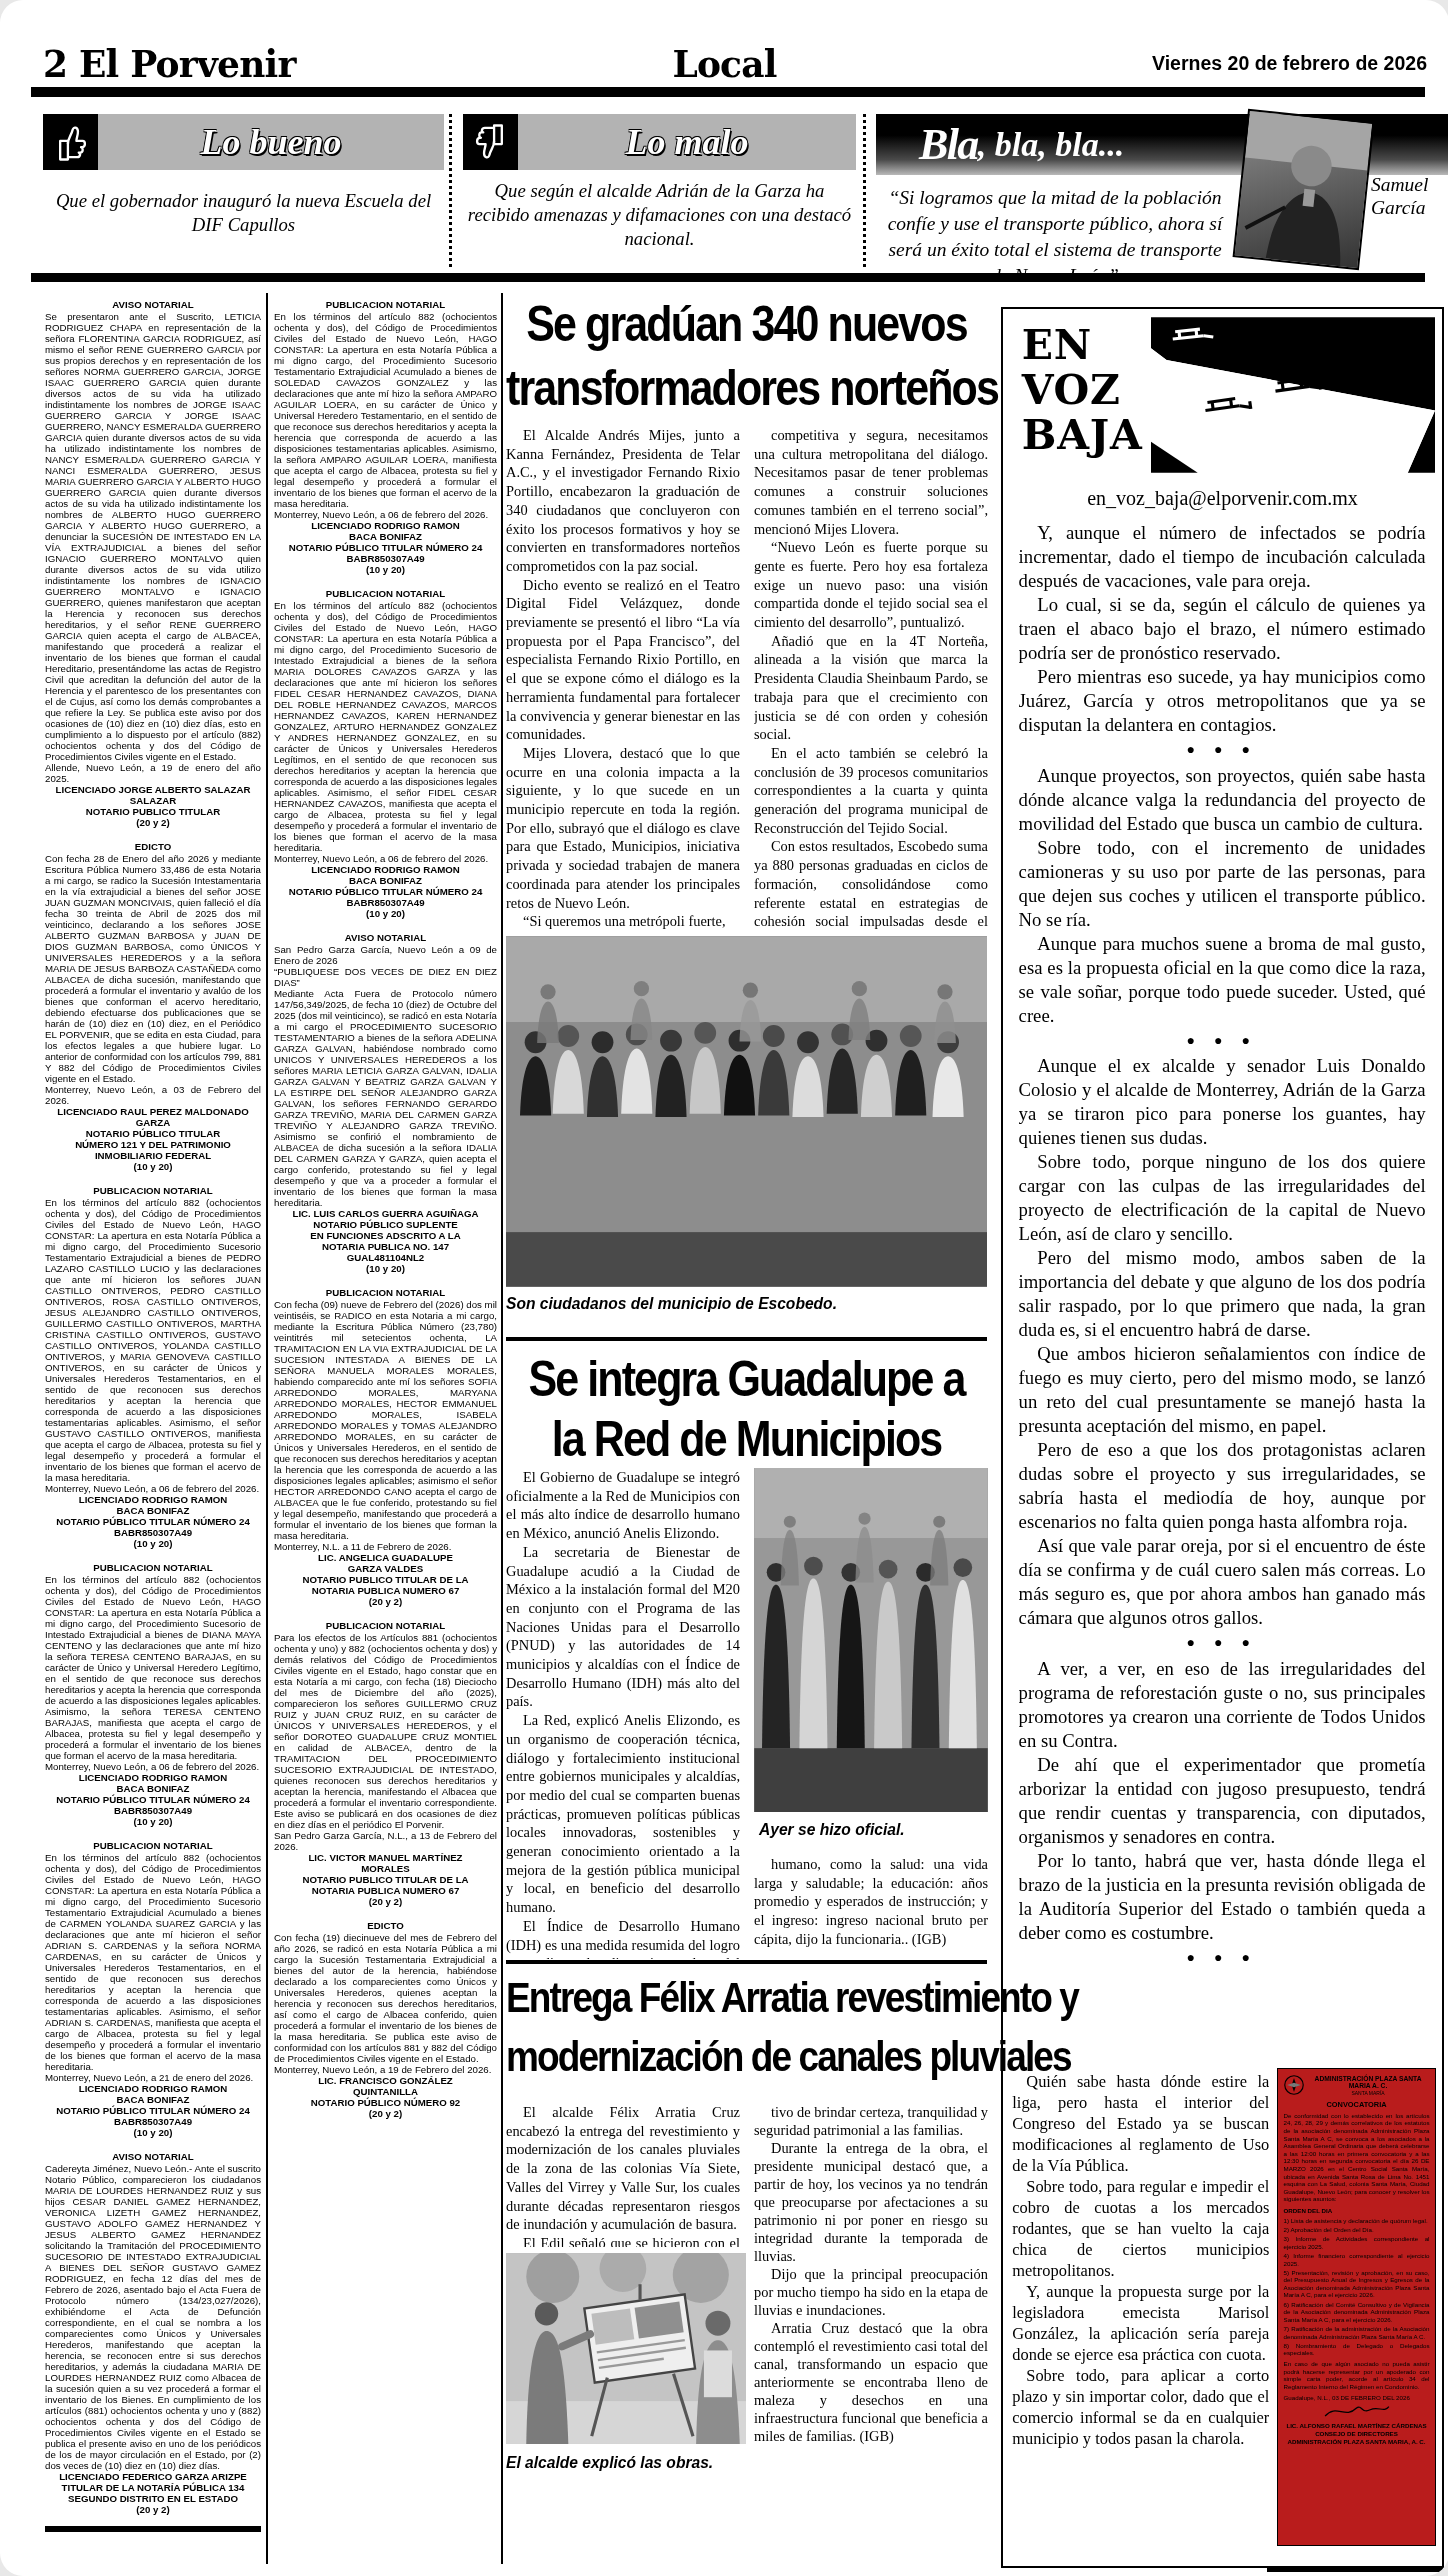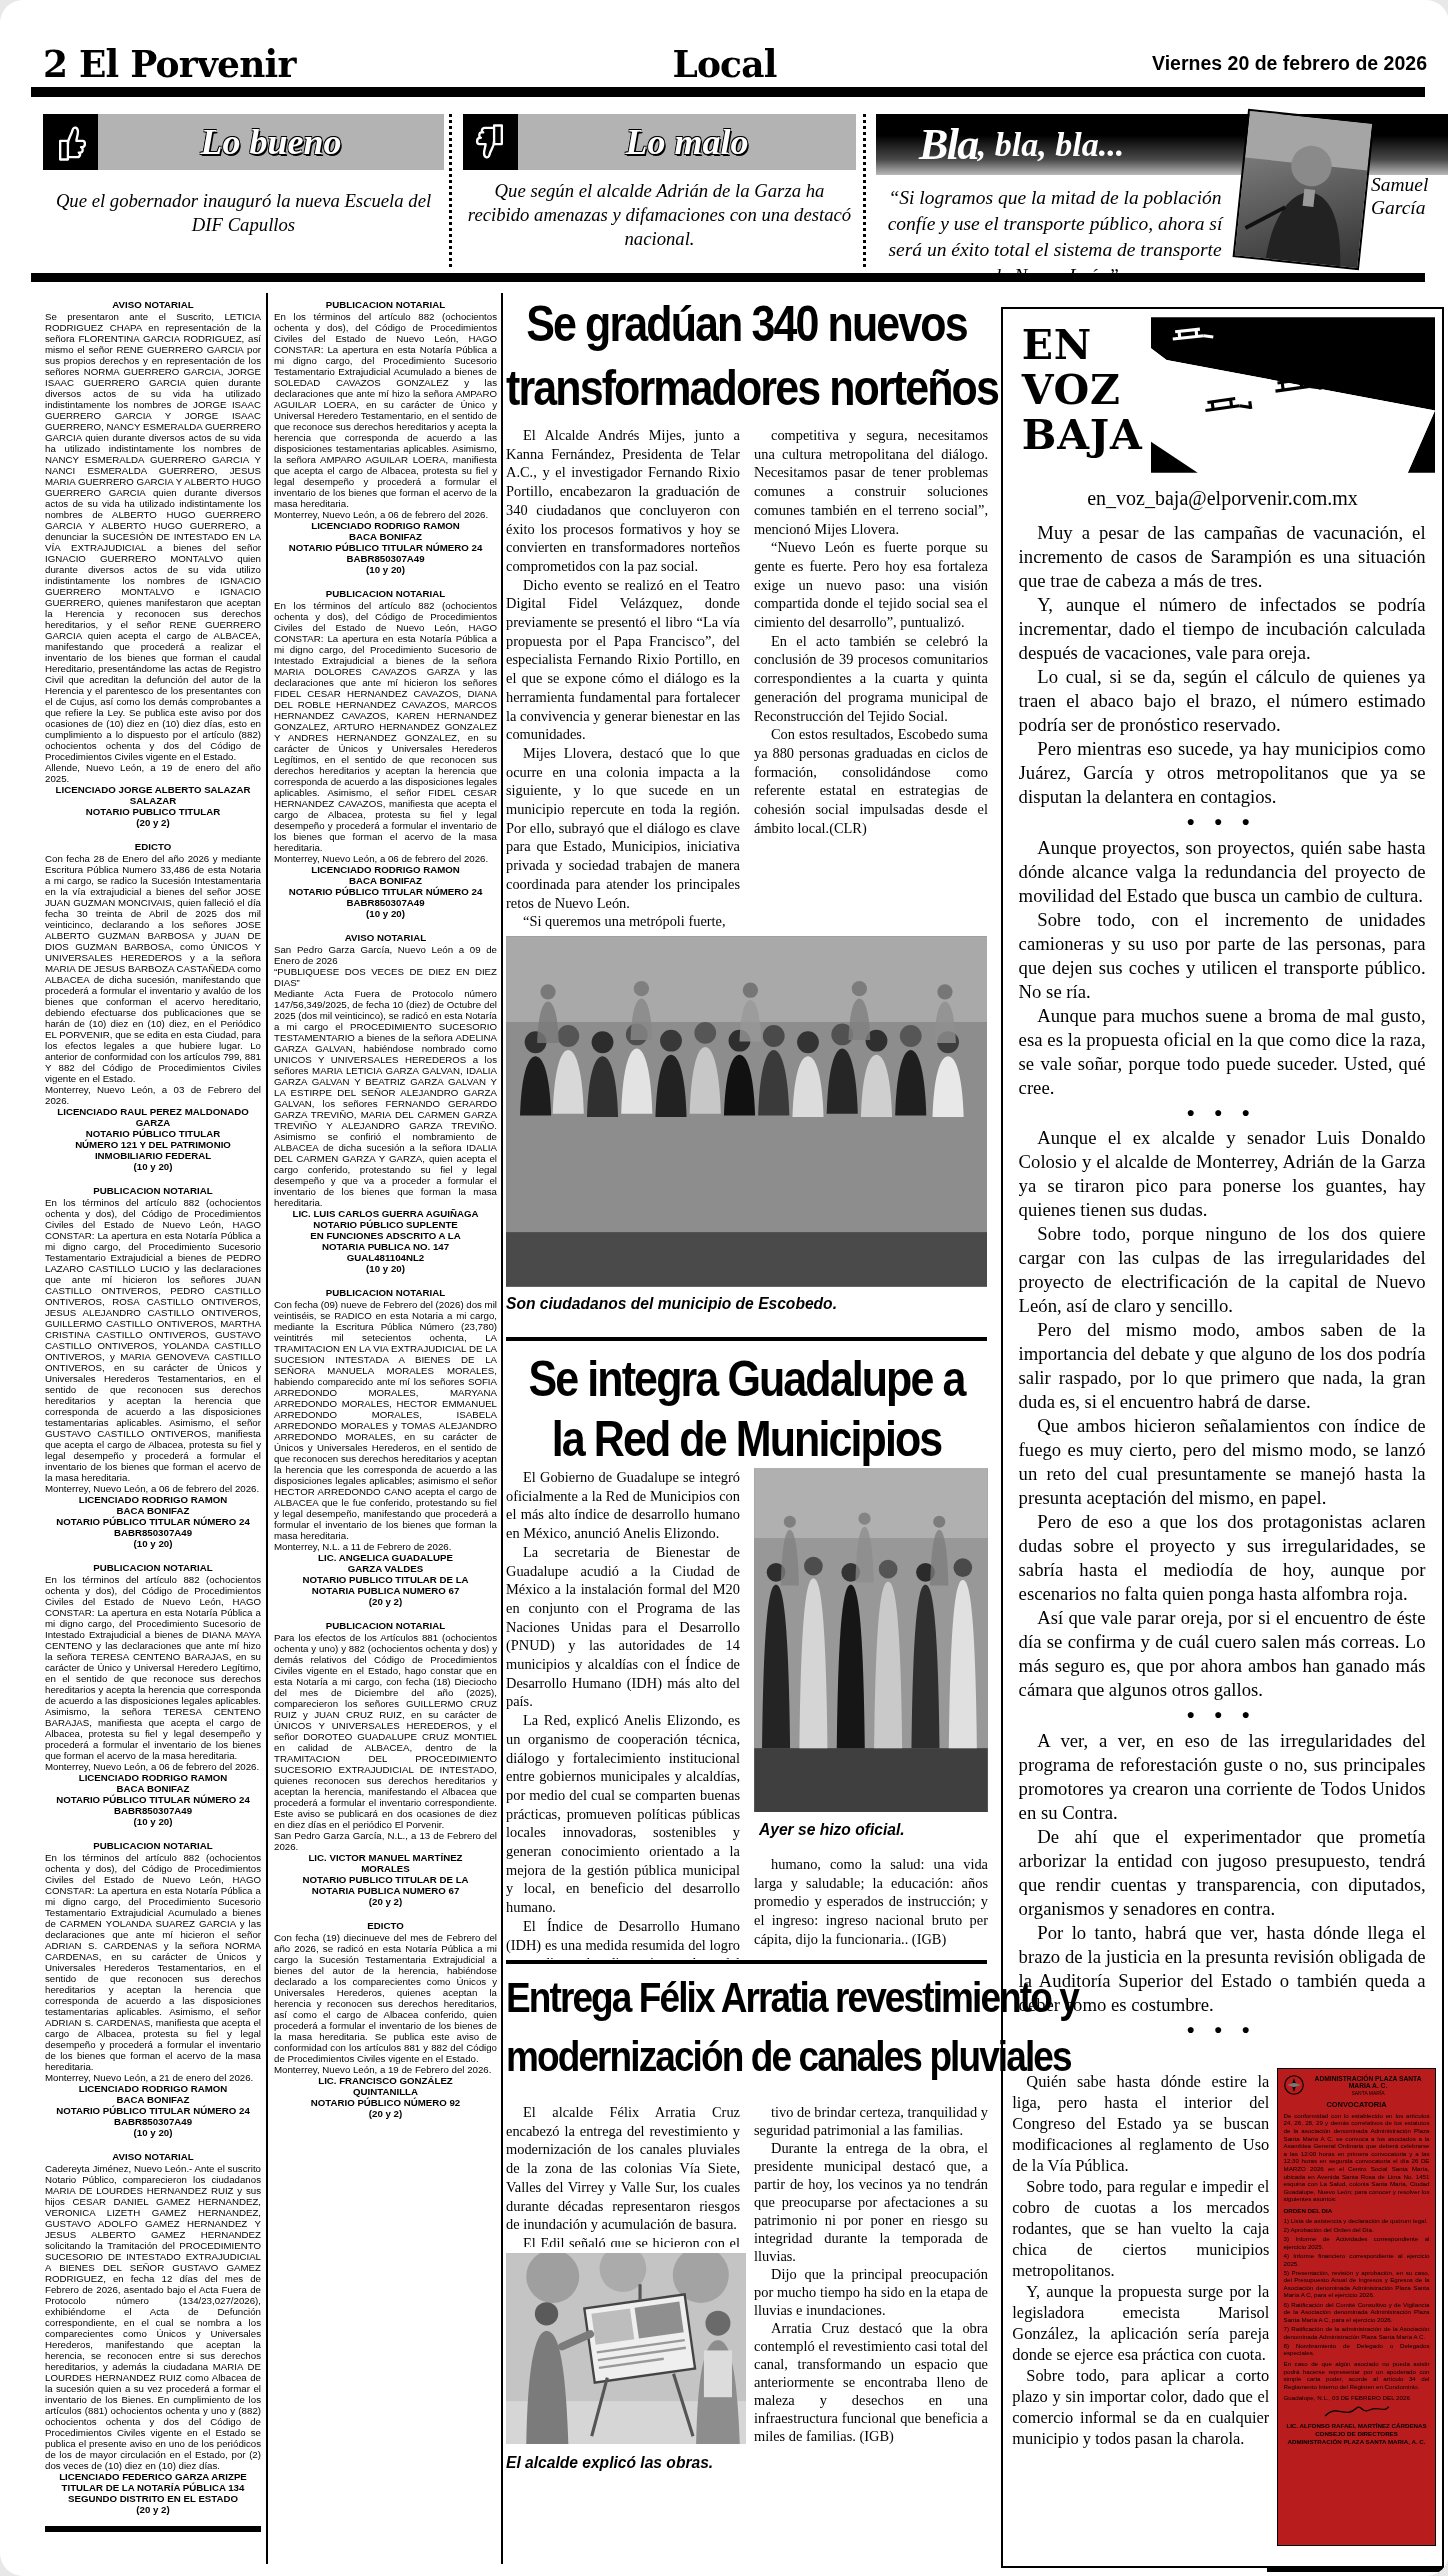--- a/index.html
+++ b/index.html
@@ -241,20 +241,21 @@
 
   <p>El Alcalde Andrés Mijes, junto a Kanna Fernández, Presidenta de Telar A.C., y el investigador Fernando Rixio Portillo, encabezaron la graduación de 340 ciudadanos que concluyeron con éxito los procesos formativos y hoy se convierten en transformadores norteños comprometidos con la paz social.</p>
       <p>Dicho evento se realizó en el Teatro Digital Fidel Velázquez, donde previamente se presentó el libro “La vía propuesta por el Papa Francisco”, del especialista Fernando Rixio Portillo, en el que se expone cómo el diálogo es la herramienta fundamental para fortalecer la convivencia y generar bienestar en las comunidades.</p>
       <p>Mijes Llovera, destacó que lo que ocurre en una colonia impacta a la siguiente, y lo que sucede en un municipio repercute en toda la región. Por ello, subrayó que el diálogo es clave para que Estado, Municipios, iniciativa privada y sociedad trabajen de manera coordinada para atender los principales retos de Nuevo León.</p>
       <p>“Si queremos una metrópoli fuerte,</p>
     </div>
   <div class="abs art-col" style="left:754px;top:426px;width:234px;height:508px;overflow:hidden;">
 
   <p>competitiva y segura, necesitamos una cultura metropolitana del diálogo. Necesitamos pasar de tener problemas comunes a construir soluciones comunes también en el terreno social”, mencionó Mijes Llovera.</p>
       <p>“Nuevo León es fuerte porque su gente es fuerte. Pero hoy esa fortaleza exige un nuevo paso: una visión compartida donde el tejido social sea el cimiento del desarrollo”, puntualizó.</p>
+      <p>Añadió que en la 4T Norteña, alineada a la visión que marca la Presidenta Claudia Sheinbaum Pardo, se trabaja para que el crecimiento con justicia se dé con orden y cohesión social.</p>
       <p>En el acto también se celebró la conclusión de 39 procesos comunitarios correspondientes a la cuarta y quinta generación del programa municipal de Reconstrucción del Tejido Social.</p>
       <p>Con estos resultados, Escobedo suma ya 880 personas graduadas en ciclos de formación, consolidándose como referente estatal en estrategias de cohesión social impulsadas desde el ámbito local.(CLR)</p>
     </div>
   <div class="abs photo" style="left:506px;top:936px;width:481px;height:351px;">
     <svg width="481" height="351" viewBox="0 0 618 450">
       <rect width="618" height="450" fill="#8d8d8d"></rect>
       <rect y="0" width="618" height="110" fill="#a9a9a9"></rect>
       <rect y="380" width="618" height="70" fill="#4a4a4a"></rect>
       <g>
         <g transform="translate(18,120)">
@@ -490,21 +491,20 @@
               <line x1="9" y1="-9" x2="9" y2="0"></line>
               <line x1="31" y1="-9" x2="31" y2="0"></line>
               <line x1="40" y1="0" x2="52" y2="3"></line>
             </g>
         </g>
       </svg>
     </div>
     <div class="abs vbemail" style="left:0;top:178px;width:100%;">en_voz_baja@elporvenir.com.mx</div>
     <div class="abs vbflow" style="left:15.6px;top:212px;width:407px;height:1541px;overflow:hidden;">
 
-    <p class="t-p">Muy a pesar de las campañas de vacunación, el incremento de casos de Sarampión es una situación que trae de cabeza a más de tres.</p>
         <p class="t-p">Y, aunque el número de infectados se podría incrementar, dado el tiempo de incubación calculada después de vacaciones, vale para oreja.</p>
         <p class="t-p">Lo cual, si se da, según el cálculo de quienes ya traen el abaco bajo el brazo, el número estimado podría ser de pronóstico reservado.</p>
         <p class="t-p">Pero mientras eso sucede, ya hay municipios como Juárez, García y otros metropolitanos que ya se disputan la delantera en contagios.</p>
         <p class="t-sep">● ● ●</p>
         <p class="t-p">Aunque proyectos, son proyectos, quién sabe hasta dónde alcance valga la redundancia del proyecto de movilidad del Estado que busca un cambio de cultura.</p>
         <p class="t-p">Sobre todo, con el incremento de unidades camioneras y su uso por parte de las personas, para que dejen sus coches y utilicen el transporte público. No se ría.</p>
         <p class="t-p">Aunque para muchos suene a broma de mal gusto, esa es la propuesta oficial en la que como dice la raza, se vale soñar, porque todo puede suceder. Usted, qué cree.</p>
         <p class="t-sep">● ● ●</p>
         <p class="t-p">Aunque el ex alcalde y senador Luis Donaldo Colosio y el alcalde de Monterrey, Adrián de la Garza ya se tiraron pico para ponerse los guantes, hay quienes tienen sus dudas.</p>
         <p class="t-p">Sobre todo, porque ninguno de los dos quiere cargar con las culpas de las irregularidades del proyecto de electrificación de la capital de Nuevo León, así de claro y sencillo.</p>

